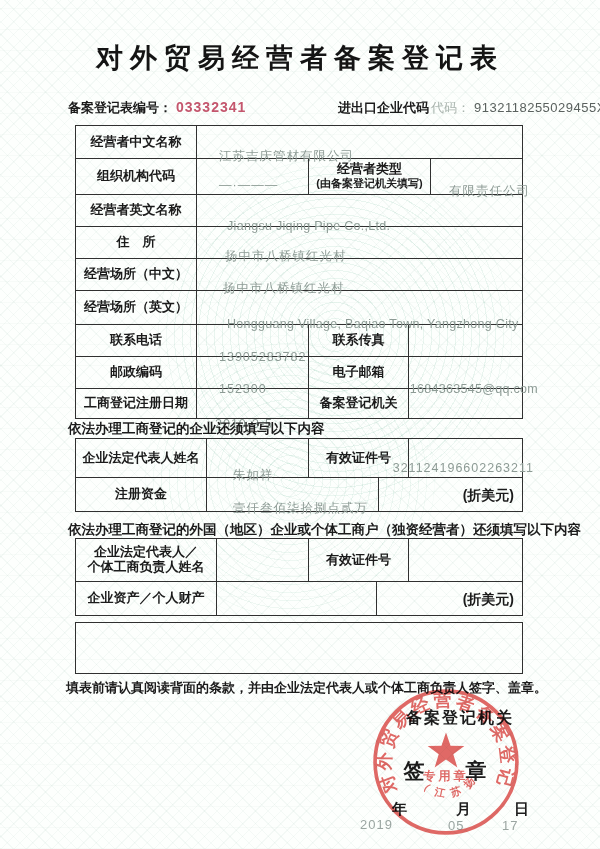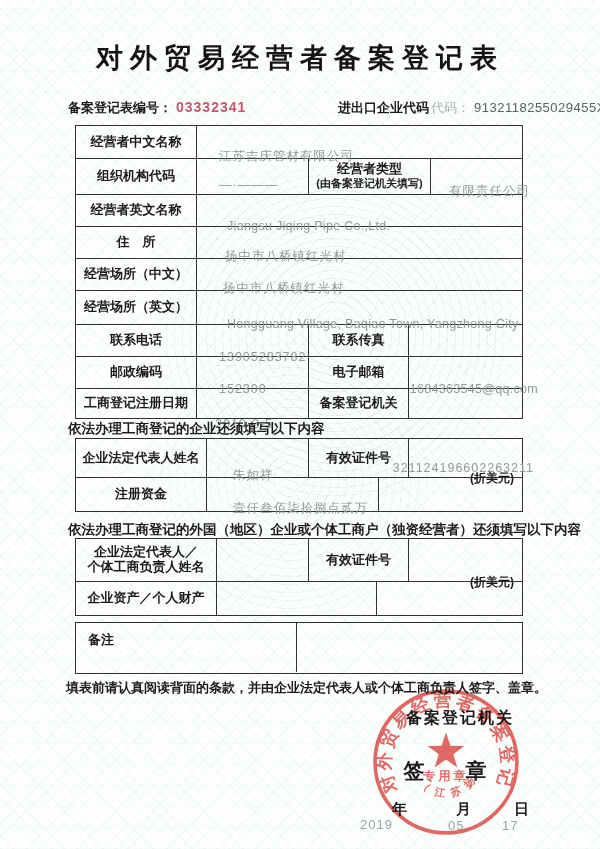--- a/index.html
+++ b/index.html
@@ -39,21 +39,21 @@
   .tbl{position:absolute;left:75px;width:448px;border:1.5px solid #303030;box-sizing:border-box;}
   .tr{display:grid;border-top:1px solid #303030;box-sizing:border-box;}
   .tr:first-child{border-top:none;}
   .td{position:relative;border-left:1px solid #303030;box-sizing:border-box;
       display:flex;align-items:center;justify-content:center;flex-direction:column;}
   .td:first-child{border-left:none;}
   .lbl{font-size:13px;font-weight:bold;color:#1b1b1b;text-align:center;line-height:1.15;}
   .lbl-sm{font-size:11px;font-weight:bold;text-align:center;line-height:1.25;}
   .fv{position:absolute;font-size:12.5px;color:#8d9b95;white-space:nowrap;letter-spacing:1px;}
   .fv-en{letter-spacing:.3px;}
-  .usd{position:absolute;right:8px;bottom:24px;font-size:12px;font-weight:bold;}
+  .usd{position:absolute;right:8px;bottom:6px;font-size:14px;font-weight:bold;}
 
   .sec-heading{position:absolute;left:68px;font-size:13.5px;font-weight:bold;white-space:nowrap;}
 
   .remark-lbl{position:absolute;left:12px;top:8px;font-size:13px;font-weight:bold;}
 
   .footer-note{position:absolute;left:66px;top:679px;font-size:13px;font-weight:bold;white-space:nowrap;}
 
   .auth-title{position:absolute;left:375px;top:708px;width:170px;text-align:center;
     font-size:16px;font-weight:bold;letter-spacing:2px;}
   .seal-label{position:absolute;left:375px;top:757px;width:150px;text-align:center;
@@ -231,23 +231,20 @@
         </div>
       <div class="td"></div>
       <div class="td">
           <span class="usd">(折美元)</span>
         </div>
     </div>
   </div>
 
   <div class="tbl" style="top:622px;height:52px;">
     <div class="tr" style="grid-template-columns:220px 1fr;height:49px;">
-      <div class="td">
-          <span class="remark-lbl">备注</span>
-        </div>
       <div class="td"></div>
     </div>
   </div>
 
   <div class="footer-note">填表前请认真阅读背面的条款，并由企业法定代表人或个体工商负责人签字、盖章。</div>
 
   <div class="auth-title">备案登记机关</div>
   <div class="seal-label">签　章</div>
   <span class="ymd y-lbl">年</span>
   <span class="ymd m-lbl">月</span>

